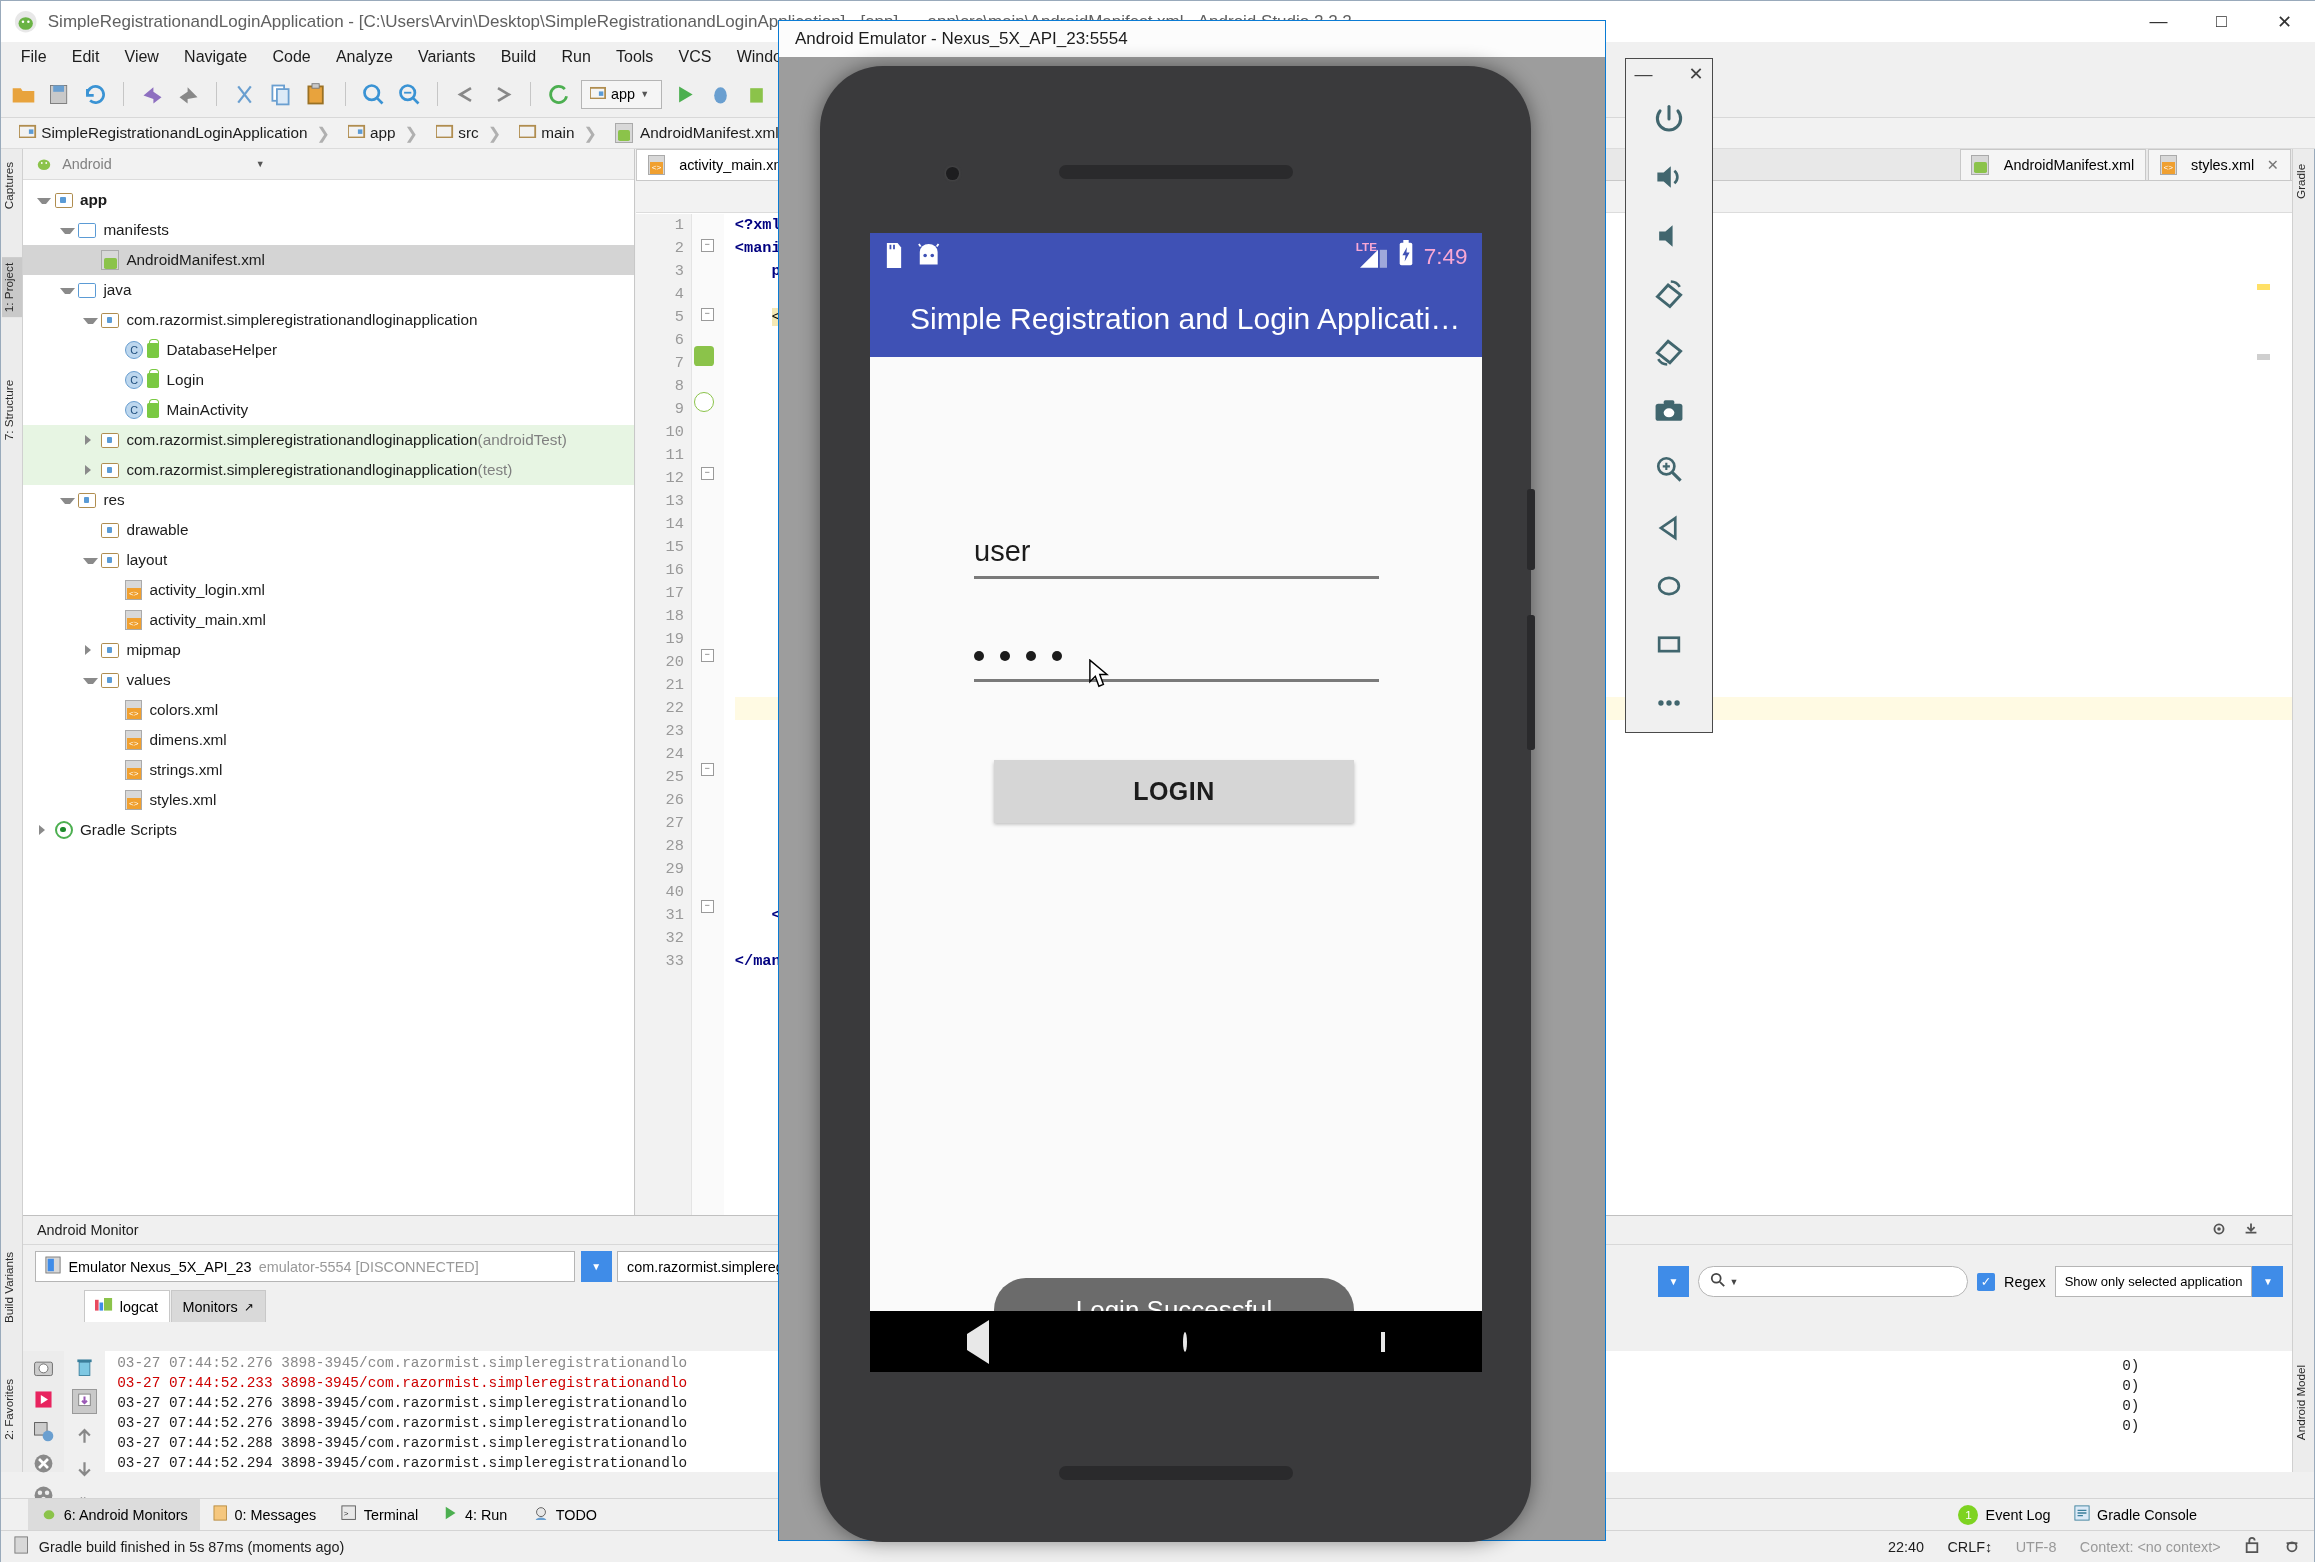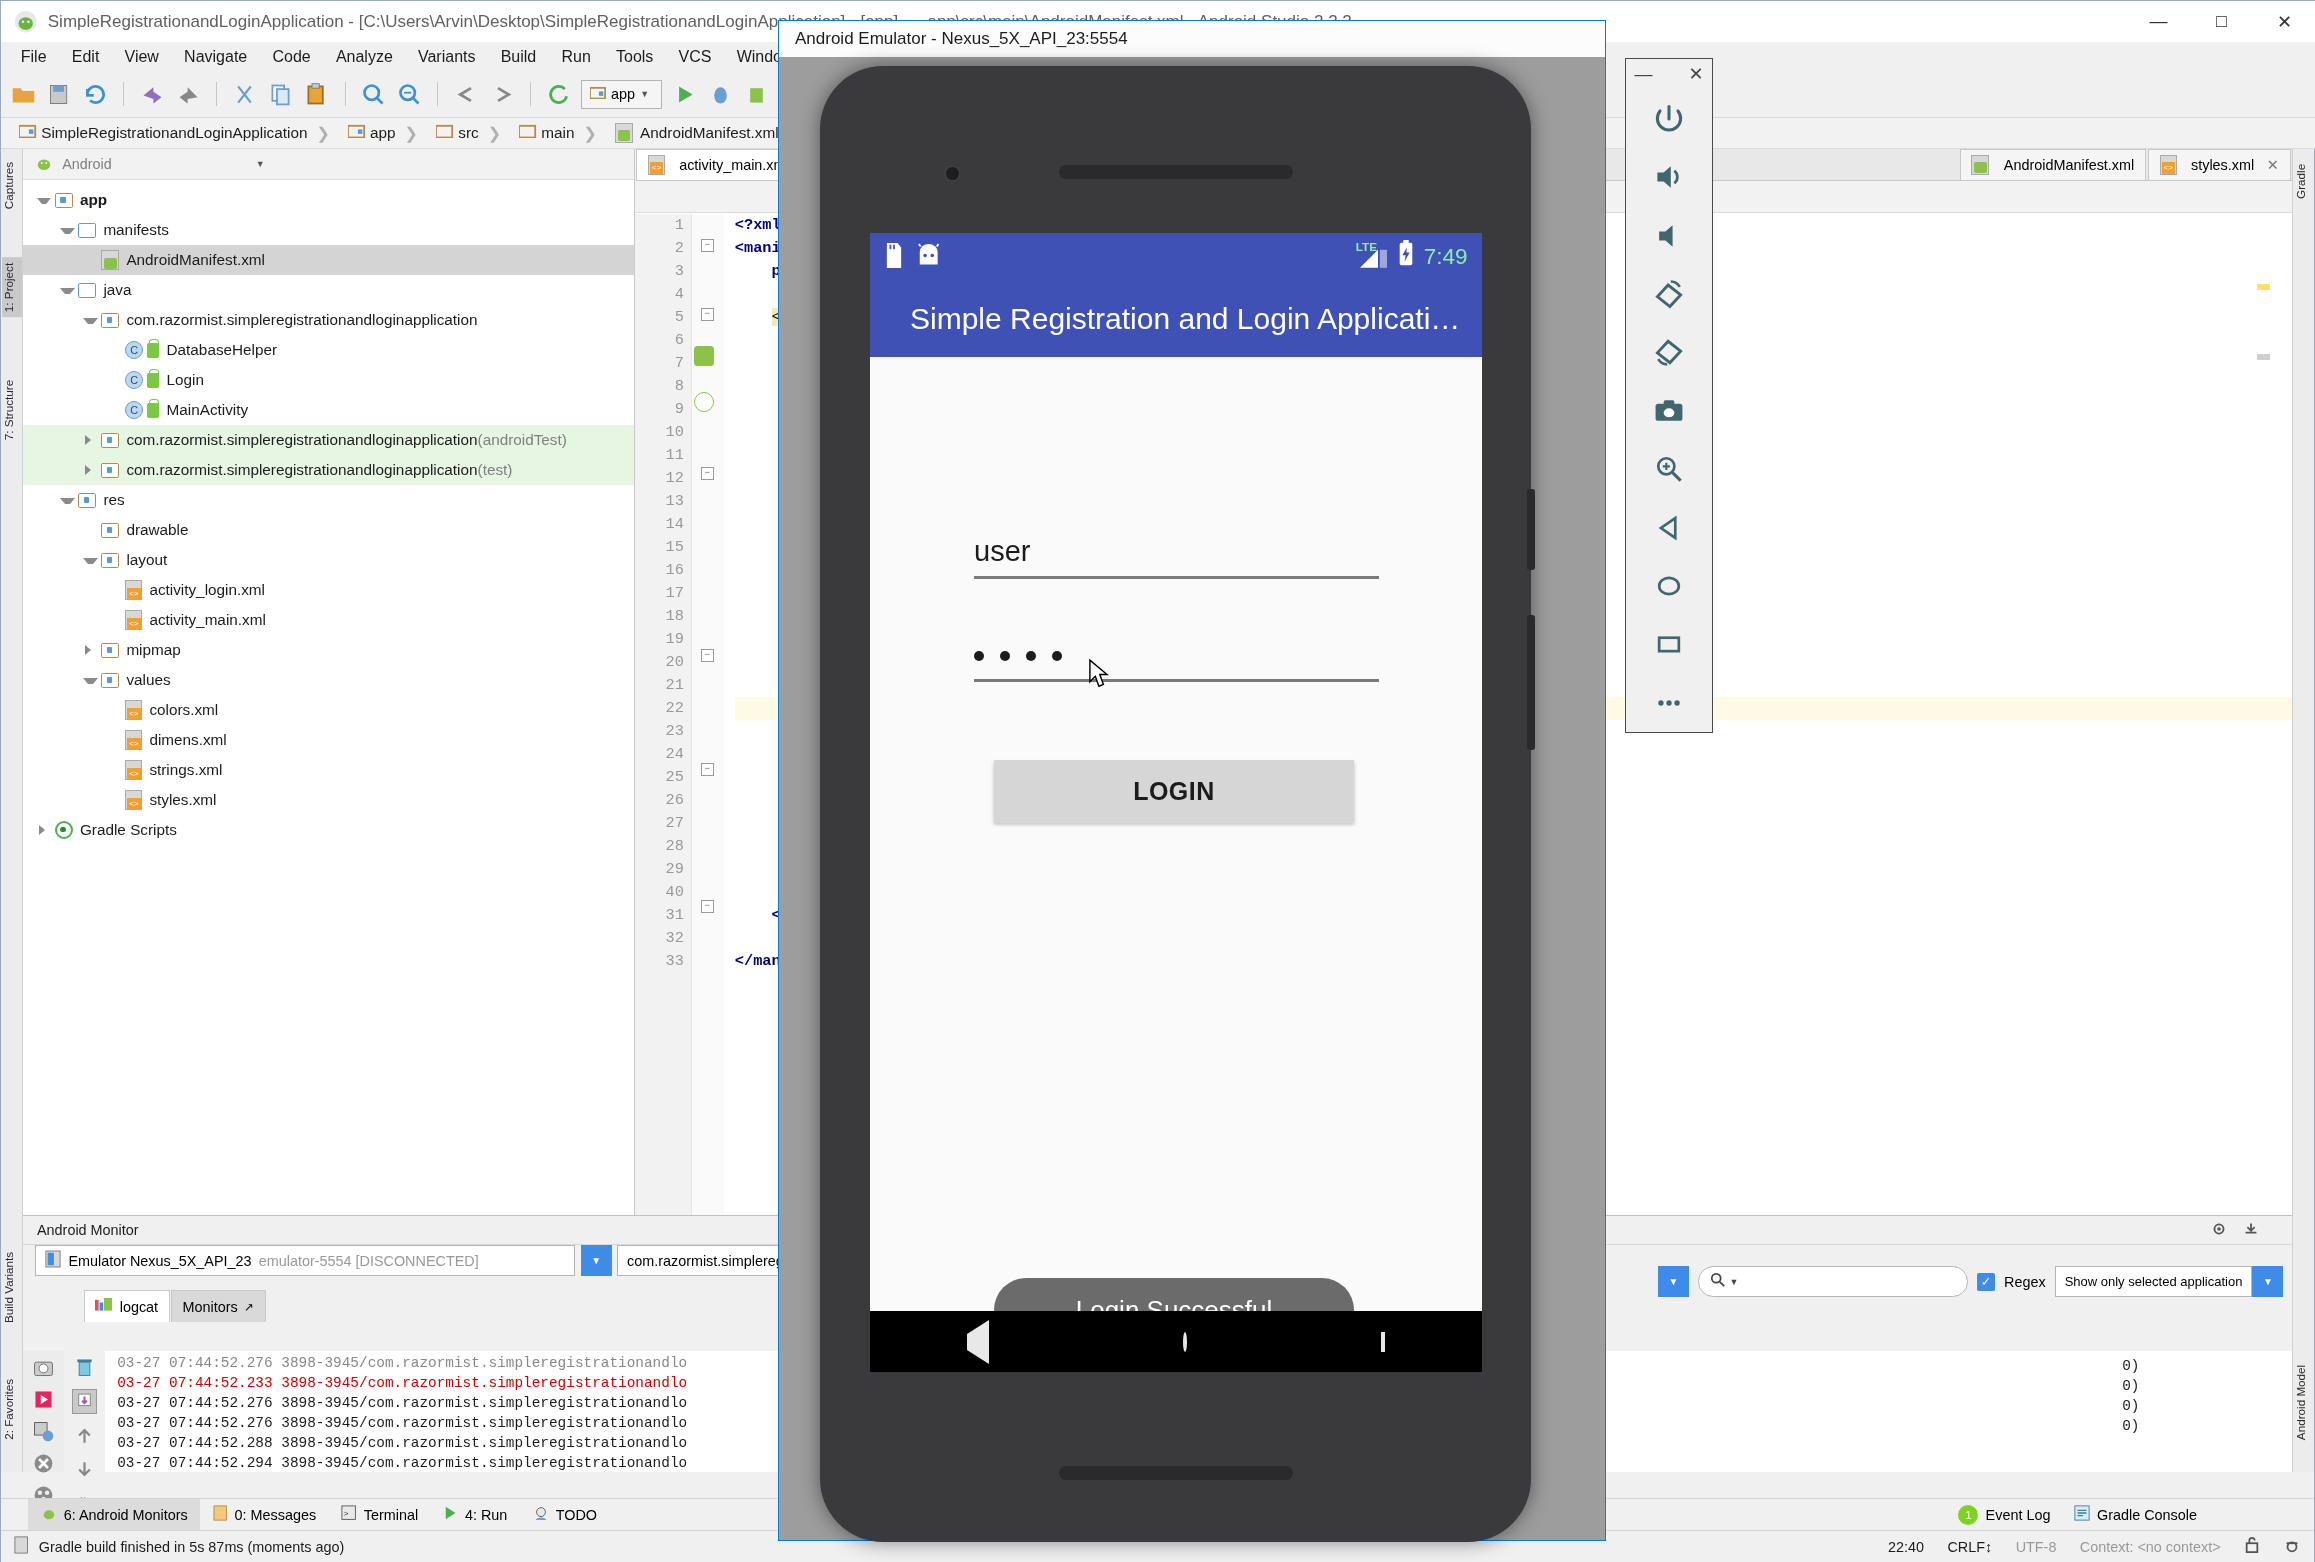--- a/index.html
+++ b/index.html
@@ -135,21 +135,21 @@
           border:0.9px solid #c8c8c8; border-bottom:none; background:#e4e4e4; margin-right:1.8px; }
   .btab.active { background:#fff; }
   .gutter-ico { position:absolute; left:58px; width:20px; height:20px; background:#8bc34a;
                 border-radius:2.7px; }
 
   
   .monitor { position:absolute; left:21.6px; right:21.6px; bottom:90px; height:257px;
              background:#f0f0f0; border-top:0.9px solid #c0c0c0; }
   .mon-title { height:29px; display:flex; align-items:center; padding-left:14.4px;
                font-size:14.4px; color:#1c1c1c; border-bottom:0.9px solid #d8d8d8; }
-  .devbar { height:43px; display:flex; align-items:flex-start; padding:0 12.6px; gap:5.4px; }
+  .devbar { height:43px; display:flex; align-items:center; padding:0 12.6px; gap:5.4px; }
   .devsel { height:31px; min-width:540px; background:#fff; border:0.9px solid #b5b5b5;
             display:flex; align-items:center; padding:0 9px; gap:7.2px; font-size:14.4px; }
   .dropbtn { width:31px; height:31px; background:#3f8ce8; color:#fff; display:flex;
              align-items:center; justify-content:center; font-size:10px; }
   .procsel { height:31px; min-width:360px; background:#fff; border:0.9px solid #b5b5b5;
              display:flex; align-items:center; padding:0 9px; font-size:14.4px; }
   .logtabs { height:34px; display:flex; align-items:flex-end; padding-left:61px; }
   .ltab { height:32px; display:flex; align-items:center; gap:6.3px; padding:0 10.8px; font-size:14.4px;
           border:0.9px solid #c8c8c8; border-bottom:none; background:#d9d9d9; margin-right:0.9px; }
   .ltab.active { background:#fff; }
@@ -199,21 +199,21 @@
   .speaker-top { position:absolute; left:239px; top:99px; width:234px; height:14.4px;
                  background:#2a2a2c; border-radius:7.2px; }
   .speaker-bot { position:absolute; left:239px; top:1400px; width:234px; height:14.4px;
                  background:#2a2a2c; border-radius:7.2px; }
   .cam { position:absolute; left:126px; top:101px; width:12.6px; height:12.6px; border-radius:50%;
          background:#1d1d1f; box-shadow:0 0 2.7px #555; }
   .screen { position:absolute; left:50px; top:167px; width:612px; height:1139px; background:#fafafa;
             overflow:hidden; }
   .sidebtn { position:absolute; right:-3.6px; width:8px; background:#2a2a2c; border-radius:2.7px; }
   .andstatus { height:47px; background:#3f51b5; display:flex; align-items:center;
-               padding:0 14.4px; color:#86efac; }
+               padding:0 14.4px; color:#f9a8d4; }
   .andstatus .right { margin-left:auto; display:flex; align-items:center; gap:9px; font-size:22.5px; }
   .andappbar { height:77px; background:#3f51b5; display:flex; align-items:center; padding-left:40px; }
   .andappbar .t { color:#fff; font-size:30px; }
   .andcontent { position:absolute; top:124px; left:0; right:0; bottom:61px; background:#fafafa; }
   .field { position:absolute; left:104px; width:405px; }
   .field .val { font-size:29px; color:#1c1c1c; height:41px;margin-top:14px; }
   .field .ul { height:2.7px; background:#7a7a7a; }
   .dots { display:flex; gap:16px; align-items:center; height:41px; padding-bottom:5.4px; }
   .dots span { width:10px; height:10px; background:#1c1c1c; border-radius:50%; }
   .abtn { position:absolute; left:124px; width:360px; height:63px; background:#d6d6d6;

